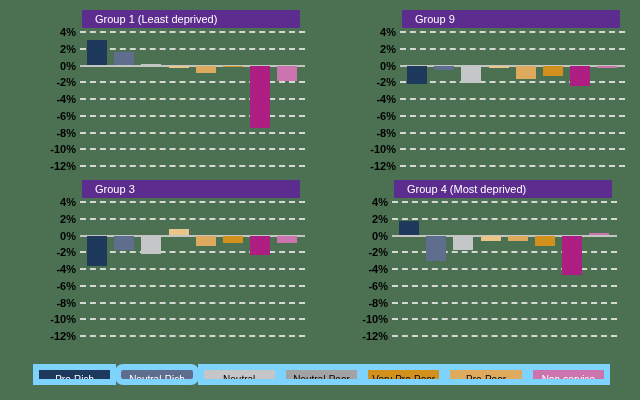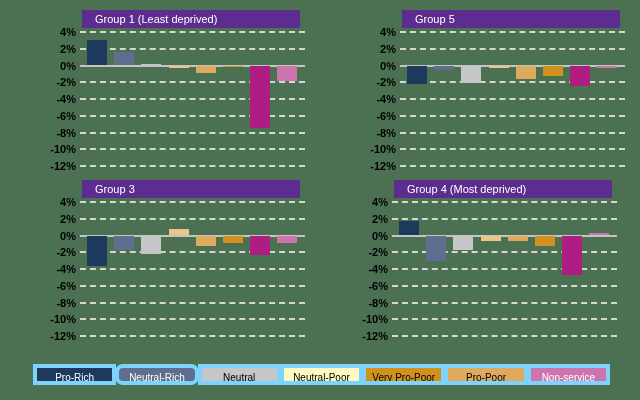--- a/index.html
+++ b/index.html
@@ -69,21 +69,21 @@
   #legend {
     position: absolute;
     left: 33px;
     top: 364px;
     width: 576px;
     height: 21px;
     display: flex;
   }
   .legend-cell {
     flex: 1 1 0;
-    border: 4px solid #7dd3fc;
+    border: 6px solid #7dd3fc;
     margin-right: -1px;
     font-size: 10px;
     text-align: center;
     line-height: 19px;
     box-sizing: border-box;
     white-space: nowrap;
     overflow: hidden;
   }
 </style>
 </head>
@@ -116,21 +116,21 @@
           <div class="bar" style="left: 34.2px; height: 13.4px; top: 20.1px; background: rgb(95, 110, 142);"></div>
           <div class="bar" style="left: 61.4px; height: 1.675px; top: 31.825px; background: rgb(197, 198, 200);"></div>
           <div class="bar" style="left: 88.6px; height: 2.5125px; top: 33.5px; background: rgb(234, 196, 137);"></div>
           <div class="bar" style="left: 115.8px; height: 7.5375px; top: 33.5px; background: rgb(222, 171, 94);"></div>
           <div class="bar" style="left: 143px; height: 1.675px; top: 33.5px; background: rgb(210, 145, 28);"></div>
           <div class="bar" style="left: 170.2px; height: 62.8125px; top: 33.5px; background: rgb(174, 30, 130);"></div>
           <div class="bar" style="left: 197.4px; height: 15.075px; top: 33.5px; background: rgb(204, 116, 173);"></div>
         </div>
       </div>
       <div class="panel" style="left: 342px; top: 10px;">
-        <div class="panel-header" style="background: rgb(92, 44, 143);">Group 5</div>
+        <div class="panel-header" style="background: rgb(92, 44, 143);">Group 9</div>
         <div class="tick-label" style="left: 0px; top: 16px;">4%</div>
         <div class="tick-label" style="left: 0px; top: 32.75px;">2%</div>
         <div class="tick-label" style="left: 0px; top: 49.5px;">0%</div>
         <div class="tick-label" style="left: 0px; top: 66.25px;">-2%</div>
         <div class="tick-label" style="left: 0px; top: 83px;">-4%</div>
         <div class="tick-label" style="left: 0px; top: 99.75px;">-6%</div>
         <div class="tick-label" style="left: 0px; top: 116.5px;">-8%</div>
         <div class="tick-label" style="left: 0px; top: 133.25px;">-10%</div>
         <div class="tick-label" style="left: 0px; top: 150px;">-12%</div>
         <div class="grid">
@@ -213,18 +213,18 @@
           <div class="bar" style="left: 143px; height: 10.8875px; top: 33.5px; background: rgb(210, 145, 28);"></div>
           <div class="bar" style="left: 170.2px; height: 39.3625px; top: 33.5px; background: rgb(174, 30, 130);"></div>
           <div class="bar" style="left: 197.4px; height: 2.5125px; top: 30.9875px; background: rgb(204, 116, 173);"></div>
         </div>
       </div>
     </div>
   <div id="legend">
       <div class="legend-cell" style="background: rgb(29, 58, 92); color: rgb(255, 255, 255);">Pro-Rich</div>
       <div class="legend-cell" style="background: rgb(95, 110, 142); color: rgb(255, 255, 255); border-radius: 8px;">Neutral-Rich</div>
       <div class="legend-cell" style="background: rgb(197, 198, 200); color: rgb(0, 0, 0);">Neutral</div>
-      <div class="legend-cell" style="background: #fef9c3; color: rgb(0, 0, 0);">Neutral-Poor</div>
+      <div class="legend-cell" style="background: #a3a3a3; color: rgb(0, 0, 0);">Neutral-Poor</div>
       <div class="legend-cell" style="background: rgb(210, 145, 28); color: rgb(0, 0, 0);">Very Pro-Poor</div>
       <div class="legend-cell" style="background: rgb(222, 171, 94); color: rgb(0, 0, 0);">Pro-Poor</div>
       <div class="legend-cell" style="background: rgb(204, 116, 173); color: rgb(255, 255, 255);">Non-service</div>
     </div>
 </div>
 
 </body></html>

